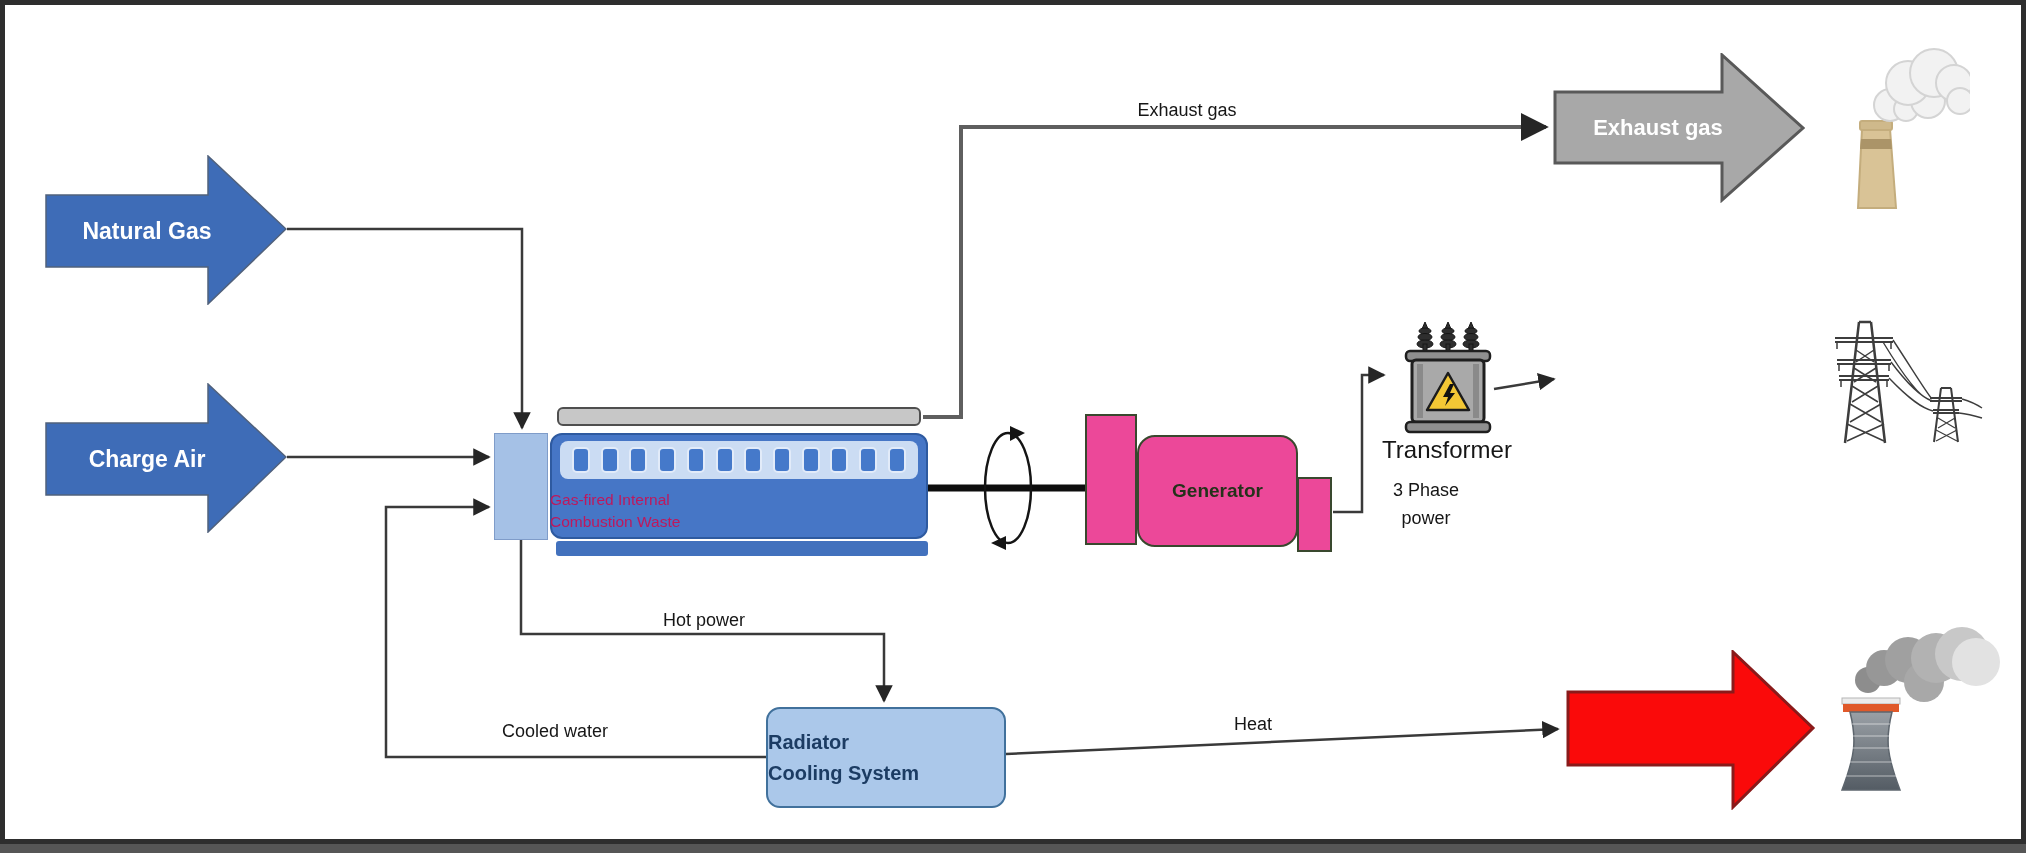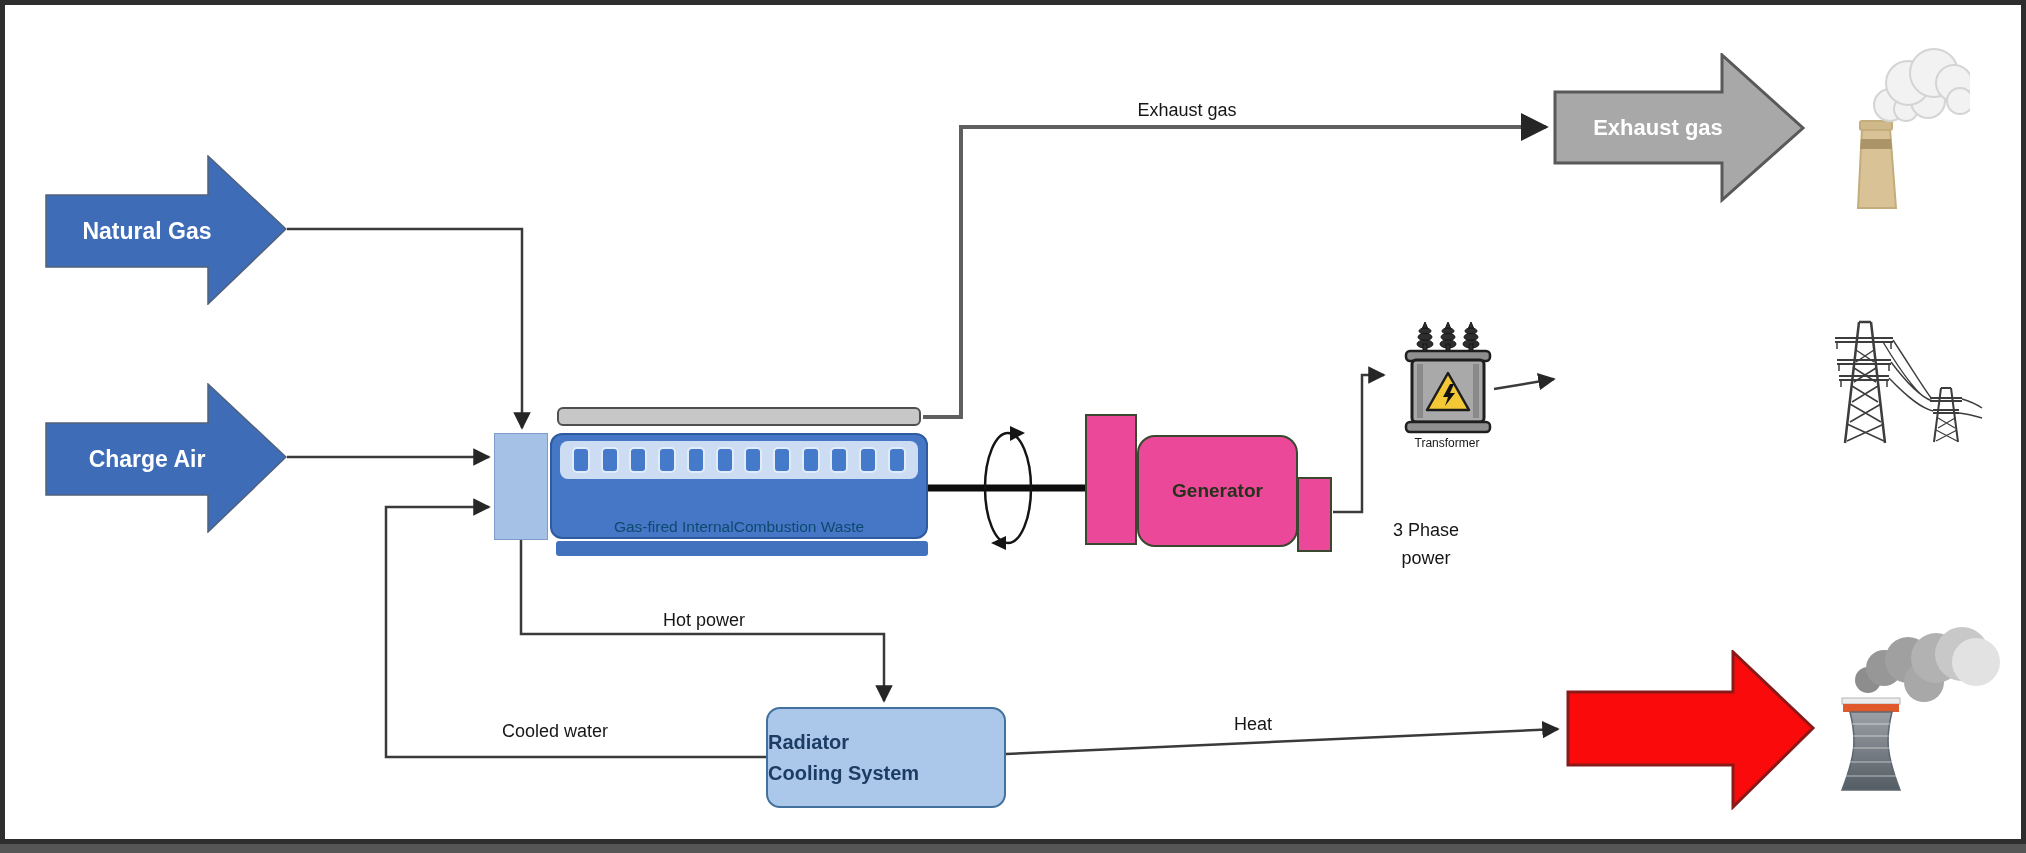--- a/index.html
+++ b/index.html
@@ -16,35 +16,35 @@
     color:#ffffff;font-weight:bold;text-align:center;line-height:1.15;}
   
   .flow-label{position:absolute;transform:translateX(-50%);font-size:18px;color:#161616;white-space:nowrap;}
   
   #engine-gray-bar{left:557px;top:407px;width:364px;height:19px;background:#c7c7c7;border:2px solid #4f4f4f;border-radius:6px;box-sizing:border-box;}
   #engine-manifold{left:494px;top:433px;width:54px;height:107px;background:#a5c1e6;border:1.5px solid #7f9cc9;box-sizing:border-box;}
   #engine-body{left:550px;top:433px;width:378px;height:106px;background:#4676c6;border:2px solid #2e5aa0;border-radius:12px;box-sizing:border-box;}
   #engine-band{left:560px;top:441px;width:358px;height:38px;background:#cbdcf3;border-radius:8px;
     display:flex;align-items:center;justify-content:space-between;padding:0 12px;box-sizing:border-box;}
   .cyl{width:18px;height:26px;background:#4579ca;border:2px solid #e2ebf9;border-radius:5px;box-sizing:border-box;}
-  #engine-label{left:550px;top:484px;width:378px;height:54px;display:flex;flex-direction:row;align-items:flex-end;justify-content:center;
-    color:#0c4a6e;font-size:15.5px;line-height:22px;text-align:center;}
+  #engine-label{left:550px;top:484px;width:378px;height:54px;display:flex;flex-direction:column;align-items:flex-start;justify-content:center;
+    color:#be185d;font-size:15.5px;line-height:22px;text-align:center;}
   #engine-base{left:556px;top:541px;width:372px;height:15px;background:#4271bd;border-radius:3px;}
   
   .gen{background:#ec4899;border:2px solid #39482e;box-sizing:border-box;}
   #gen-left{left:1085px;top:414px;width:52px;height:131px;}
   #gen-body{left:1137px;top:435px;width:161px;height:112px;border-radius:18px;display:flex;align-items:center;justify-content:center;
     color:#24321a;font-size:19px;font-weight:600;}
   #gen-right{left:1297px;top:477px;width:35px;height:75px;}
   
   #radiator{left:766px;top:707px;width:240px;height:101px;background:#abc8ea;border:2.5px solid #41719c;border-radius:14px;box-sizing:border-box;
     display:flex;flex-direction:column;justify-content:center;color:#1c3c63;font-size:20px;font-weight:600;line-height:31px;}
   
-  #transformer-label{position:absolute;left:1447px;top:436px;transform:translateX(-50%);font-size:12px;color:#161616;white-space:nowrap;}
-  #three-phase-label{position:absolute;left:1426px;top:516px;transform:translateX(-50%);font-size:18px;line-height:28px;color:#161616;text-align:center;white-space:nowrap;}
+  #transformer-label{position:absolute;left:1447px;top:436px;transform:translateX(-50%);font-size:24px;color:#161616;white-space:nowrap;}
+  #three-phase-label{position:absolute;left:1426px;top:476px;transform:translateX(-50%);font-size:18px;line-height:28px;color:#161616;text-align:center;white-space:nowrap;}
 </style>
 </head>
 <body>
 
 <div id="canvas">
 
   <svg class="abs" style="left:0;top:0;" width="2026" height="853" viewBox="0 0 2026 853">
     <defs>
       <marker id="ah" viewBox="0 0 10 10" refX="9" refY="5" markerWidth="7" markerHeight="7" orient="auto-start-reverse">
         <path d="M0,0 L10,5 L0,10 Z" fill="#262626"></path>

